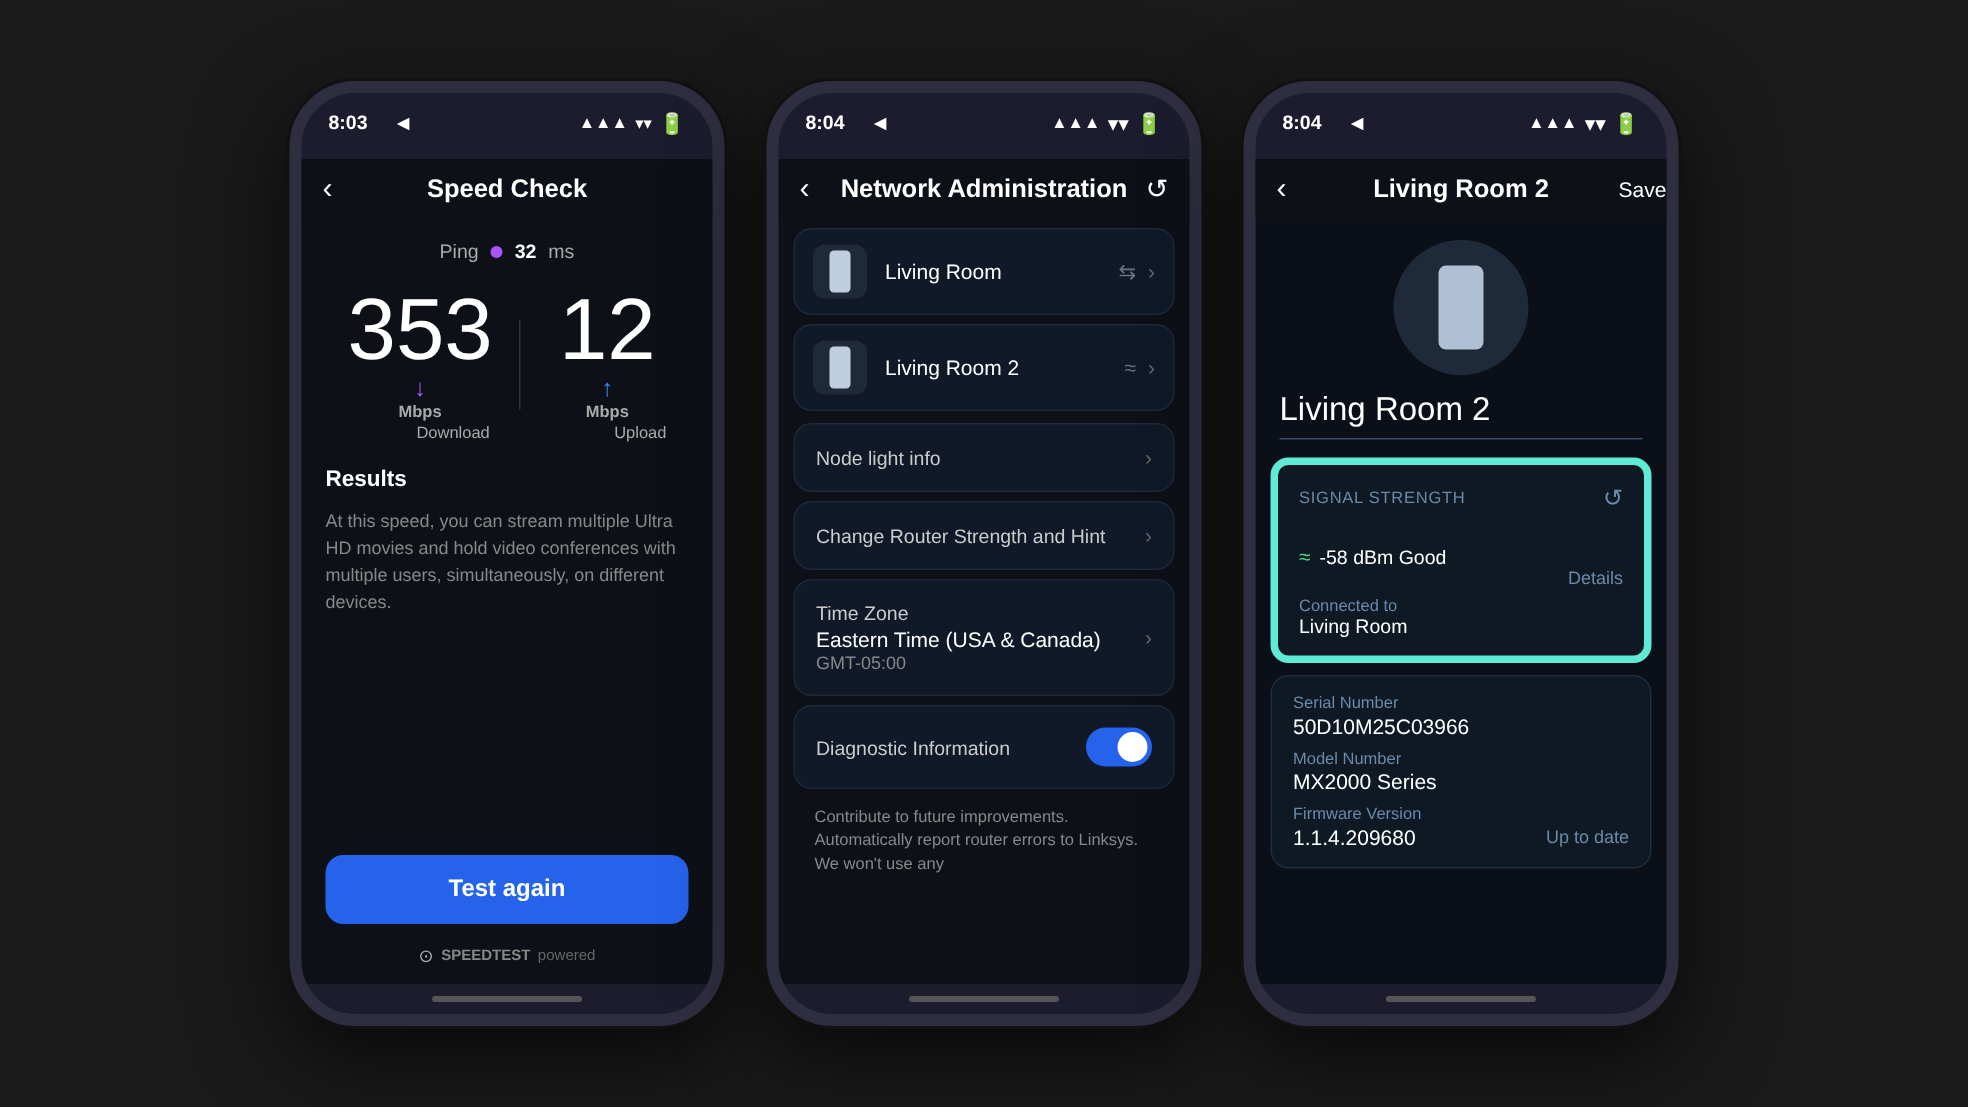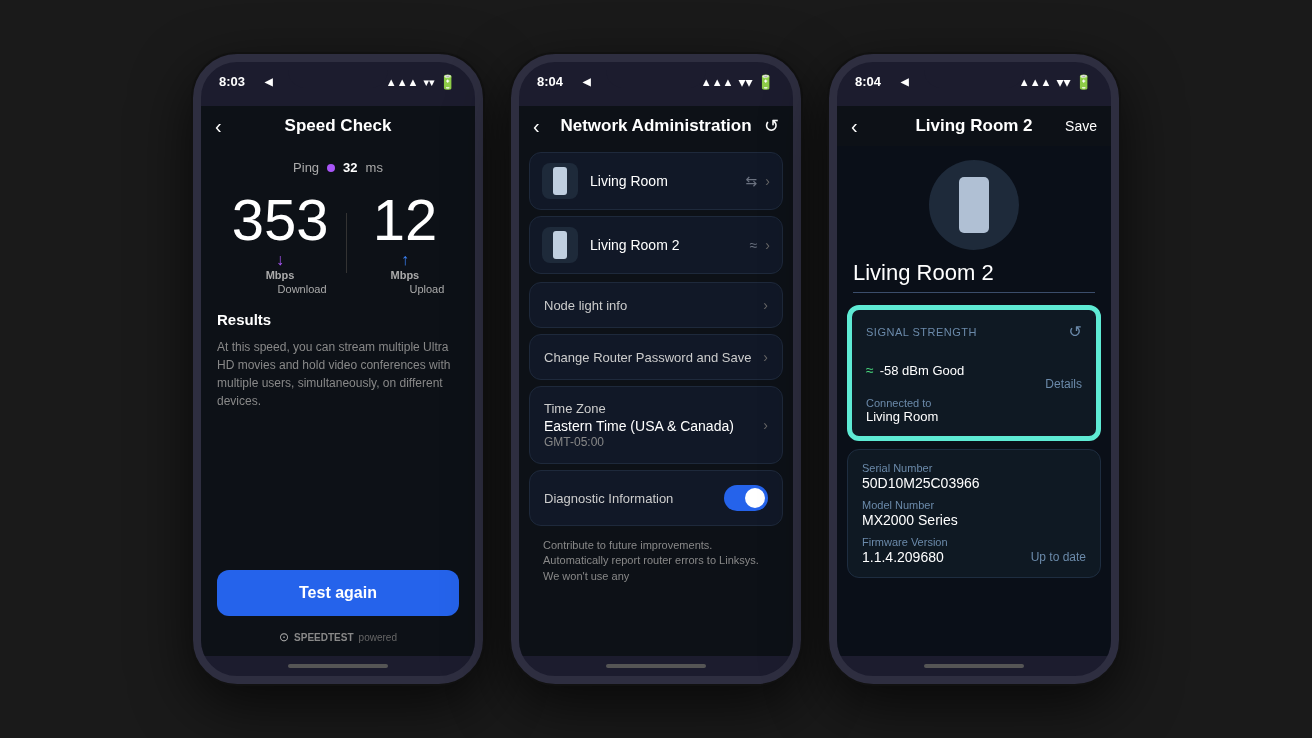--- a/index.html
+++ b/index.html
@@ -99,21 +99,21 @@
     }
     .nav-back {
       position: absolute;
       left: 14px;
       color: #fff;
       font-size: 20px;
       font-weight: 300;
     }
     .nav-right {
       position: absolute;
-      right: 14px;
+      right: 0;
       color: #fff;
       font-size: 14px;
     }
     .nav-refresh {
       position: absolute;
       right: 14px;
       color: #fff;
       font-size: 18px;
     }
 
@@ -591,21 +591,21 @@
         <span class="node-name">Living Room 2</span>
         <span class="node-wifi-icon">≈</span>
         <span class="node-chevron">›</span>
       </div>
 
       <div class="menu-item" style="margin-top:8px;gap:48px;">
         <span class="menu-item-label">Node light info</span>
         <span class="menu-chevron">›</span>
       </div>
       <div class="menu-item">
-        <span class="menu-item-label">Change Router Password and Save</span>
+        <span class="menu-item-label">Change Router Strength and Hint</span>
         <span class="menu-chevron">›</span>
       </div>
 
       <div class="menu-item">
         <div class="menu-item-left">
           <span class="menu-item-label">Time Zone</span>
           <span class="menu-item-value">Eastern Time (USA &amp; Canada)</span>
           <span class="menu-item-sub">GMT-05:00</span>
         </div>
         <span class="menu-chevron">›</span>

